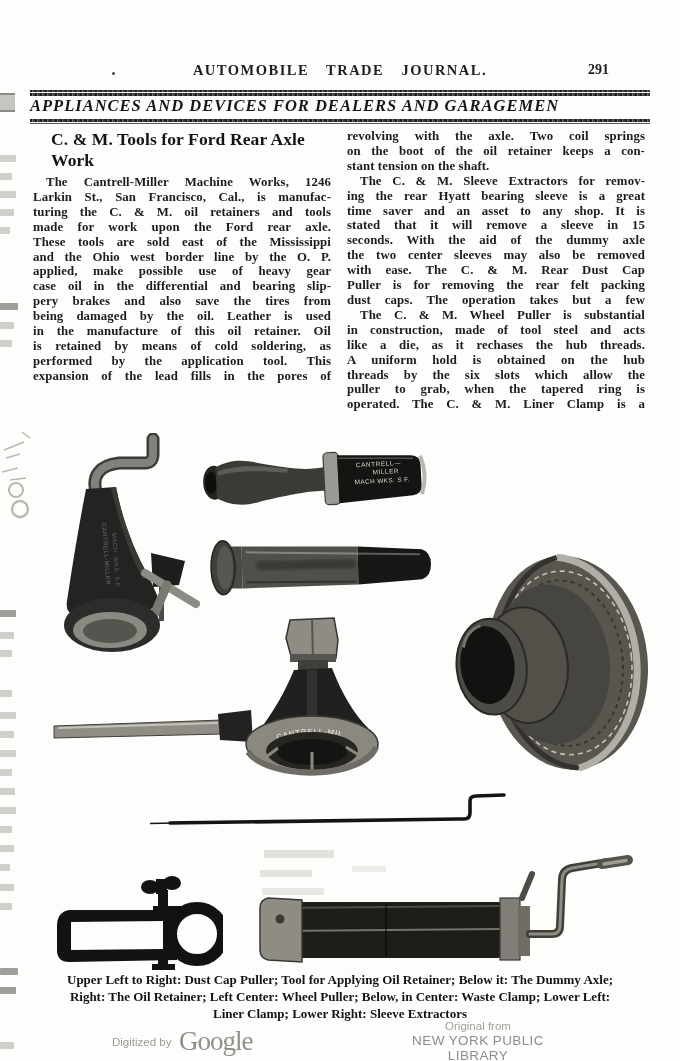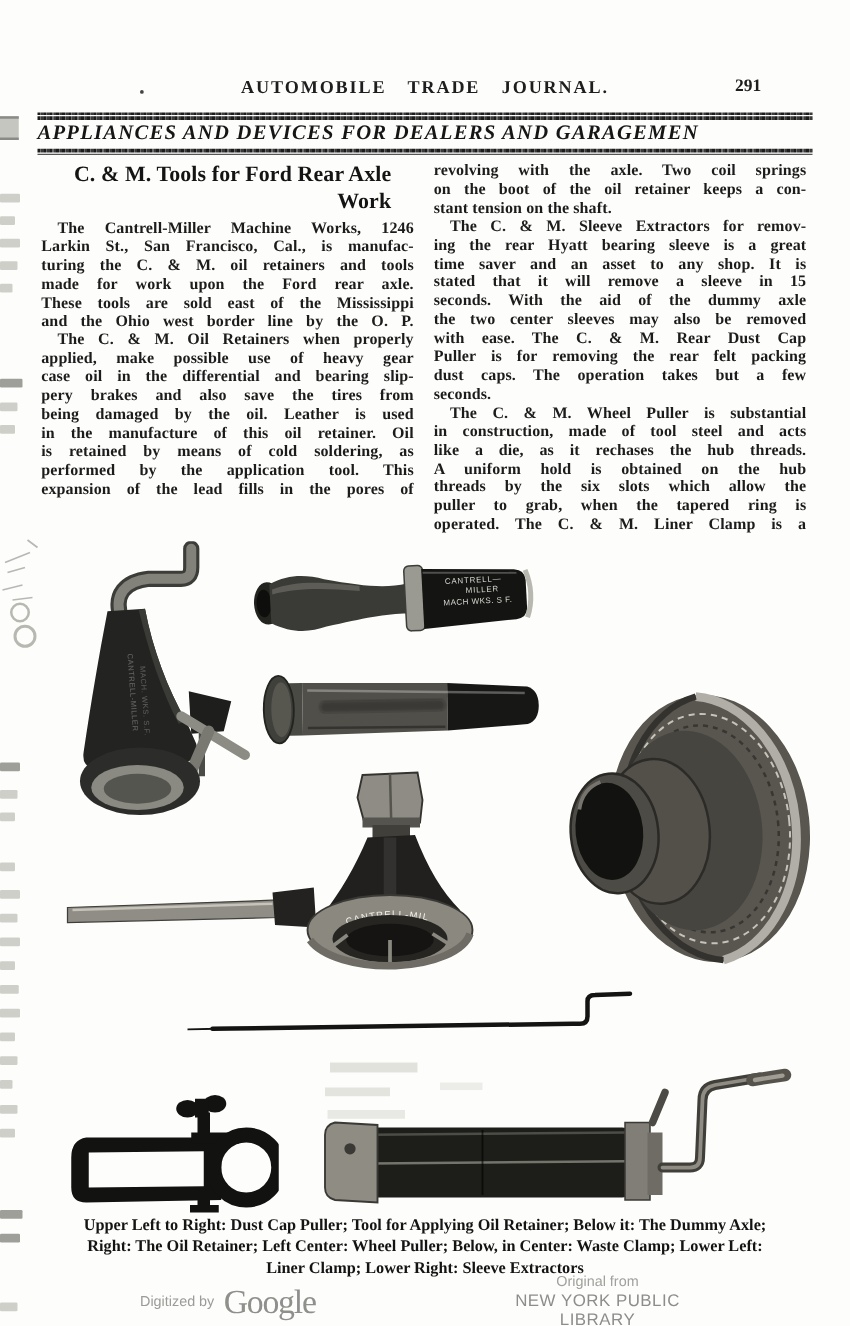--- a/index.html
+++ b/index.html
@@ -20,21 +20,21 @@
   .rule-d{top:123px;height:1px;background:#555;}
 
   .section-banner{position:absolute;top:96px;left:30px;width:620px;
     font-size:16.5px;font-style:italic;font-weight:bold;letter-spacing:1px;color:#161616;}
 
   
   .col{position:absolute;width:298px;font-size:12.8px;font-weight:bold;line-height:14.9px;
        letter-spacing:0.1px;color:#1c1c1c;}
   .col-left{left:33px;top:129px;}
   .col-right{left:347px;top:129px;}
-  .article-title{width:100%;text-align:right;font-size:17.5px;font-weight:bold;
+  .article-title{width:100%;text-align:left;font-size:17.5px;font-weight:bold;
        line-height:20.5px;margin:0 18px 5px 18px;width:262px;color:#141414;}
   .tline{text-align:justify;text-align-last:justify;white-space:normal;}
   .tline.indent{padding-left:13px;}
   .tline.short{text-align-last:left;}
 
   
   .photo{position:absolute;}
 
   
   .figure-caption{position:absolute;top:972px;left:57px;width:566px;text-align:center;
@@ -85,21 +85,20 @@
 
   <div class="col col-left">
     <div class="article-title">C. &amp; M. Tools for Ford Rear Axle Work</div>
     <div>
         <div class="tline indent">The Cantrell-Miller Machine Works, 1246</div>
         <div class="tline">Larkin St., San Francisco, Cal., is manufac-</div>
         <div class="tline">turing the C. &amp; M. oil retainers and tools</div>
         <div class="tline">made for work upon the Ford rear axle.</div>
         <div class="tline">These tools are sold east of the Mississippi</div>
         <div class="tline">and the Ohio west border line by the O. P.</div>
-        <div class="tline indent">The C. &amp; M. Oil Retainers when properly</div>
         <div class="tline">applied, make possible use of heavy gear</div>
         <div class="tline">case oil in the differential and bearing slip-</div>
         <div class="tline">pery brakes and also save the tires from</div>
         <div class="tline">being damaged by the oil.  Leather is used</div>
         <div class="tline">in the manufacture of this oil retainer.  Oil</div>
         <div class="tline">is retained by means of cold soldering, as</div>
         <div class="tline">performed by the application tool.  This</div>
         <div class="tline">expansion of the lead fills in the pores of</div>
       </div>
   </div>
@@ -111,21 +110,20 @@
         <div class="tline short">stant tension on the shaft.</div>
         <div class="tline indent">The C. &amp; M. Sleeve Extractors for remov-</div>
         <div class="tline">ing the rear Hyatt bearing sleeve is a great</div>
         <div class="tline">time saver and an asset to any shop.  It is</div>
         <div class="tline">stated that it will remove a sleeve in 15</div>
         <div class="tline">seconds.  With the aid of the dummy axle</div>
         <div class="tline">the two center sleeves may also be removed</div>
         <div class="tline">with ease.  The C. &amp; M. Rear Dust Cap</div>
         <div class="tline">Puller is for removing the rear felt packing</div>
         <div class="tline">dust caps.  The operation takes but a few</div>
-        <div class="tline short">seconds.</div>
         <div class="tline indent">The C. &amp; M. Wheel Puller is substantial</div>
         <div class="tline">in construction, made of tool steel and acts</div>
         <div class="tline">like a die, as it rechases the hub threads.</div>
         <div class="tline">A uniform hold is obtained on the hub</div>
         <div class="tline">threads by the six slots which allow the</div>
         <div class="tline">puller to grab, when the tapered ring is</div>
         <div class="tline">operated.  The C. &amp; M. Liner Clamp is a</div>
       </div>
   </div>
 

